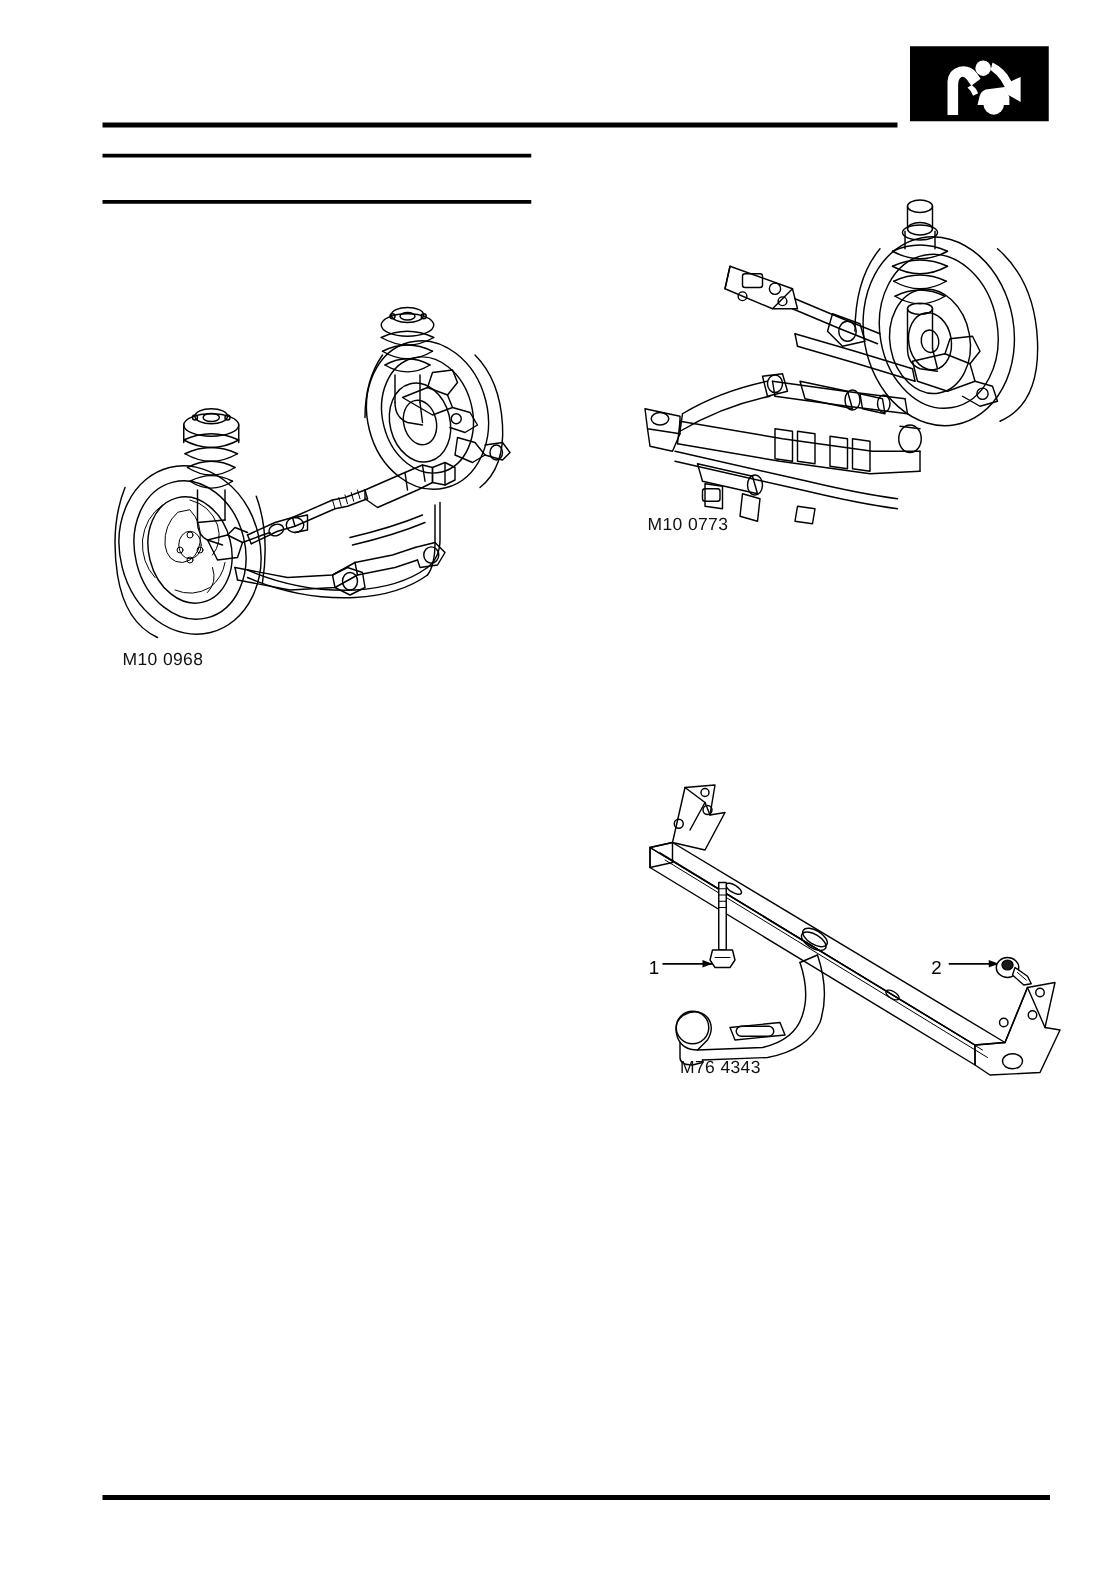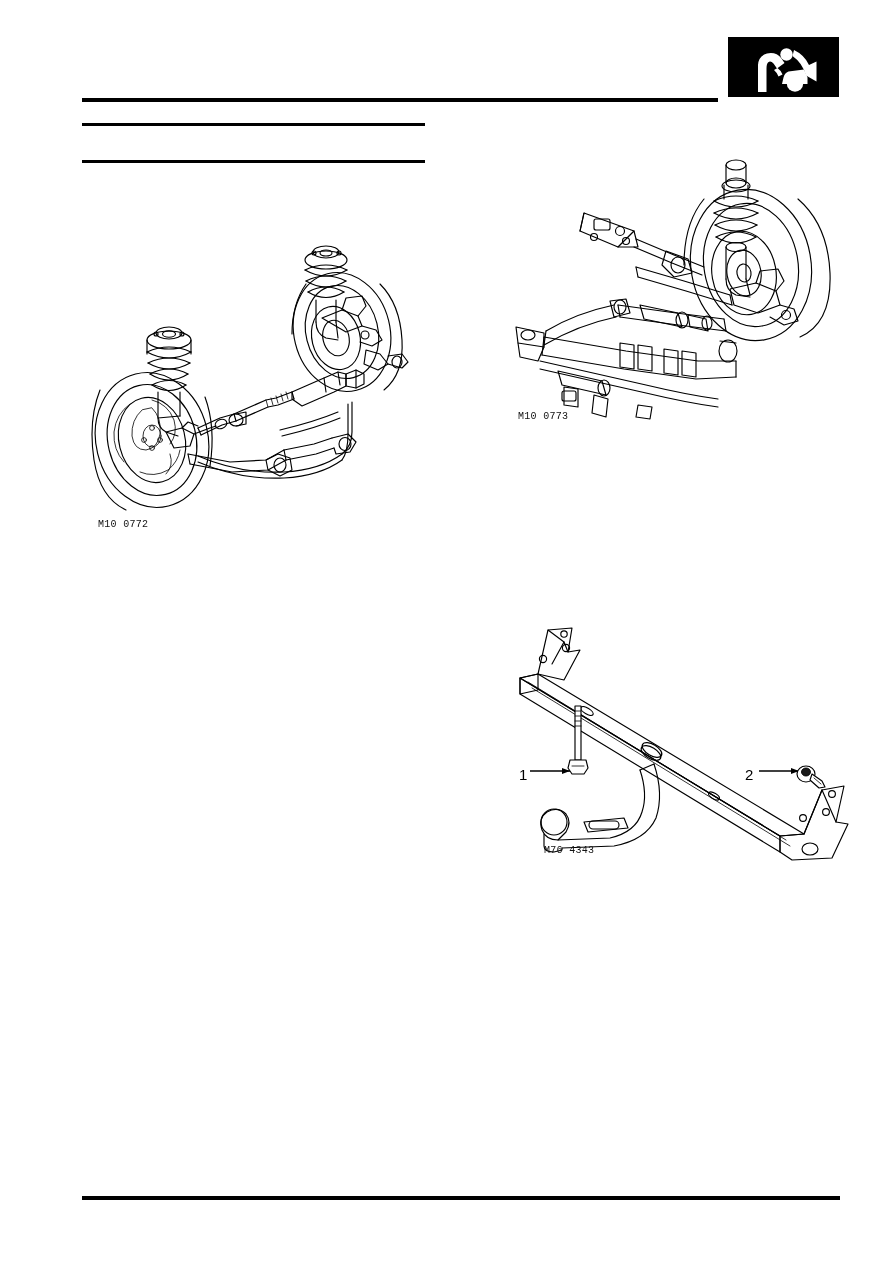--- a/index.html
+++ b/index.html
@@ -45,22 +45,22 @@
     position: absolute;
   }
   .figure svg { display: block; overflow: visible; }
 
   .fig-front-susp { left: 70px;  top: 222px; width: 350px; height: 300px; }
   .fig-rear-susp  { left: 498px; top: 155px; width: 370px; height: 265px; }
   .fig-towbar     { left: 492px; top: 608px; width: 382px; height: 262px; }
 
   .caption {
     position: absolute;
-    font-family: Liberation Mono, monospace;
-    font-size: 10px;
+    font-family: Liberation Sans, sans-serif;
+    font-size: 14px;
     color: #111111;
     letter-spacing: 0.3px;
     white-space: nowrap;
   }
   .cap-front  { left: 98px;  top: 519px; }
   .cap-rear   { left: 518px; top: 411px; }
   .cap-towbar { left: 544px; top: 845px; }
 
   .callout {
     position: absolute;
@@ -258,21 +258,21 @@
 
         <path d="M210 208 Q244 200 268 190"></path>
         <path d="M212 214 Q246 206 270 196"></path>
 
         <path d="M296 128 L310 132 L318 142 L308 148 L294 142 Z"></path>
         <path d="M318 142 L332 146 L338 140 L332 132 L318 134"></path>
         <ellipse cx="327" cy="140" rx="5" ry="6"></ellipse>
       </g>
     </svg>
   </div>
-  <div class="caption cap-front">M10 0772</div>
+  <div class="caption cap-front">M10 0968</div>
 
   <div class="figure fig-rear-susp">
     <svg width="370" height="265" viewBox="0 0 370 265">
       <g class="ln">
 
         <ellipse cx="253" cy="110" rx="60" ry="76" transform="rotate(-10 253 110)"></ellipse>
         <ellipse cx="253" cy="110" rx="47" ry="62" transform="rotate(-10 253 110)"></ellipse>
         <path d="M300 44 Q330 70 332 118 Q334 168 302 182"></path>
         <path d="M206 44 Q186 68 186 110"></path>
 

